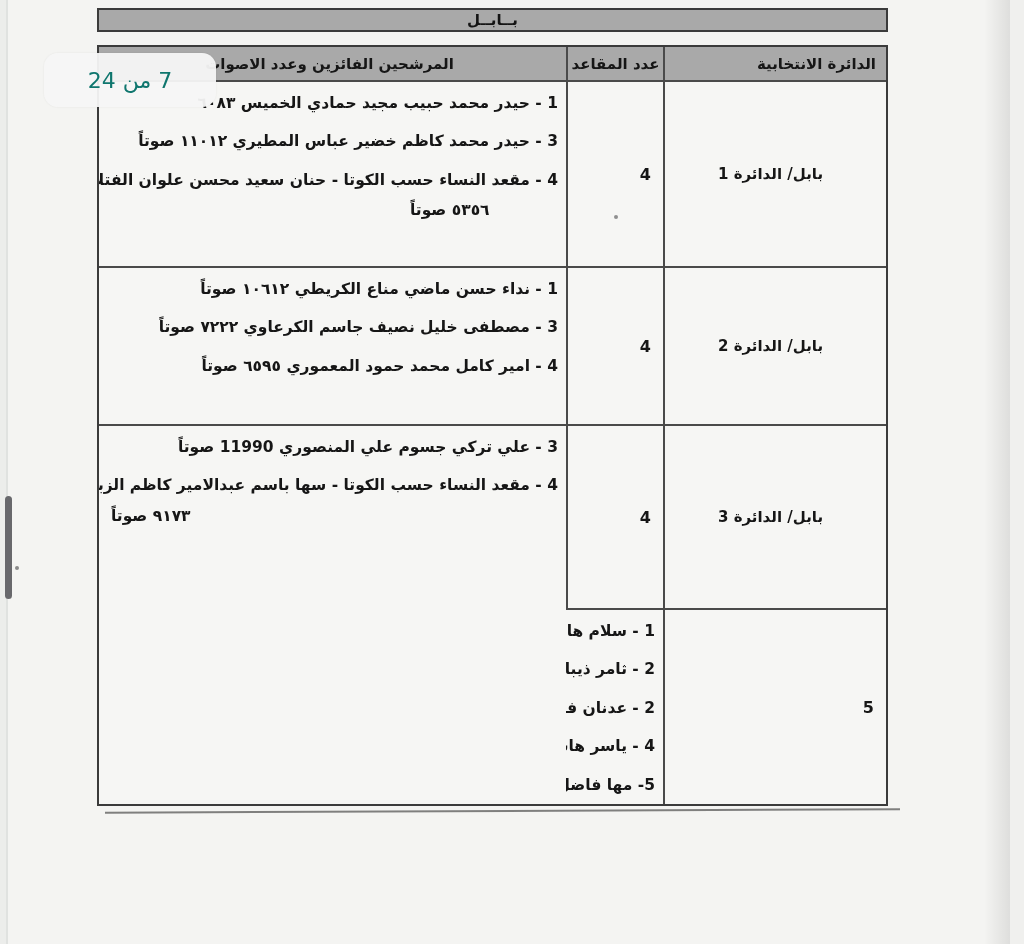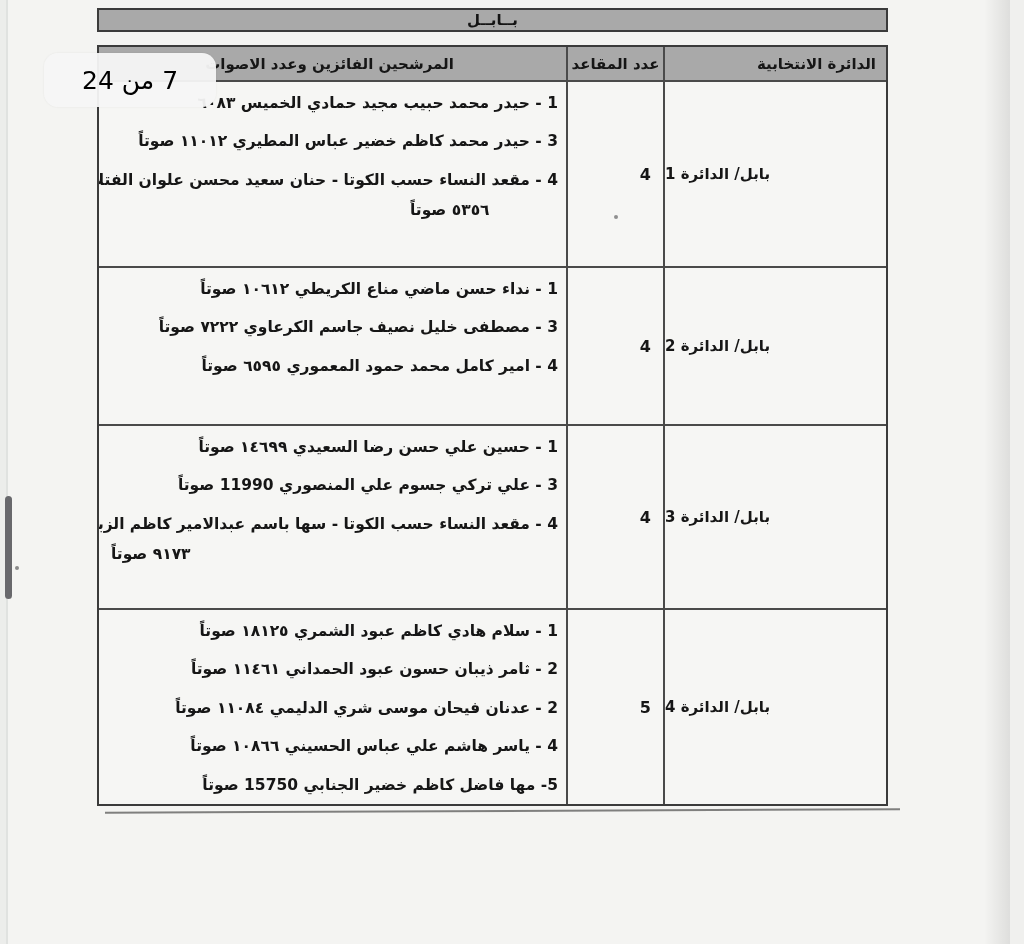--- a/index.html
+++ b/index.html
@@ -37,21 +37,21 @@
   .htop{border-top:2px solid #4a4a4a;}         
   .hcell{
     background:#a9a9a9;font-weight:bold;font-size:15px;
     display:flex;align-items:center;
   }
   .h-district{justify-content:flex-start;padding:0 10px 0 0;}
   .h-seats{justify-content:center;}
   .h-cand{justify-content:center;padding:0 6px 0 0;}
 
   .c-district{
-    display:flex;align-items:center;justify-content:flex-end;
+    display:flex;align-items:center;justify-content:center;
     padding:0 10px 0 0;font-weight:bold;font-size:15px;direction:rtl;
   }
   .c-seats{
     display:flex;align-items:center;justify-content:flex-start;
     padding:0 12px 0 0;font-weight:bold;font-size:16px;
   }
   .c-cand{padding:2px 8px 0 6px;direction:rtl;}
   .cand-line{
     line-height:38.4px;font-size:15.5px;font-weight:bold;
     white-space:nowrap;text-align:start;direction:rtl;
@@ -70,21 +70,21 @@
   .dot.d1{left:614px;top:215px;width:4px;height:4px;background:#8f8f8f;}
   .dot.d2{left:15px;top:566px;width:4px;height:4px;background:#8a8a8a;}
 
   .badge{
     position:absolute;left:44px;top:53px;width:172px;height:54px;
     background:rgba(245,245,245,0.95);border-radius:14px;z-index:10;
     display:flex;align-items:center;justify-content:center;
     box-shadow:0 0 2px rgba(0,0,0,0.08);
     direction:rtl;
   }
-  .badge span{font-size:25px;color:#000000;font-weight:500;letter-spacing:1px;}
+  .badge span{font-size:22px;color:#0f766e;font-weight:500;letter-spacing:1px;}
 
   .scroll-thumb{
     position:absolute;left:5px;top:496px;width:7px;height:103px;
     border-radius:4px;background:#68686c;z-index:11;
   }
 </style>
 </head>
 <body>
 
 <div class="canvas">
@@ -135,29 +135,25 @@
       <div class="cand-line">4 - امير كامل محمد حمود المعموري ٦٥٩٥ صوتاً</div>
     </div>
 
     <div class="cell c-district vline htop">
       <span>بابل/ الدائرة 3</span>
     </div>
     <div class="cell c-seats vline htop">
       <span>4</span>
     </div>
     <div class="cell c-cand htop">
-      <div class="cand-line">1 - حسين علي حسن رضا السعيدي  ١٤٦٩٩  صوتاً</div>
       <div class="cand-line">3 - علي تركي جسوم علي المنصوري 11990 صوتاً</div>
       <div class="cand-line">4 - مقعد النساء حسب الكوتا -  سها باسم عبدالامير كاظم الزبيدي</div>
       <div class="cand-line wrap-line wrap-r2">٩١٧٣ صوتاً</div>
     </div>
 
-    <div class="cell c-district vline htop">
-      <span>بابل/ الدائرة 4</span>
-    </div>
     <div class="cell c-seats vline htop">
       <span>5</span>
     </div>
     <div class="cell c-cand htop">
       <div class="cand-line">1 - سلام هادي كاظم عبود الشمري  ١٨١٢٥  صوتاً</div>
       <div class="cand-line">2 - ثامر ذيبان حسون عبود الحمداني ١١٤٦١  صوتاً</div>
       <div class="cand-line">2 - عدنان فيحان موسى شري الدليمي  ١١٠٨٤  صوتاً</div>
       <div class="cand-line">4 - ياسر هاشم علي عباس الحسيني  ١٠٨٦٦  صوتاً</div>
       <div class="cand-line">5- مها فاضل كاظم خضير الجنابي 15750  صوتاً</div>
     </div>

